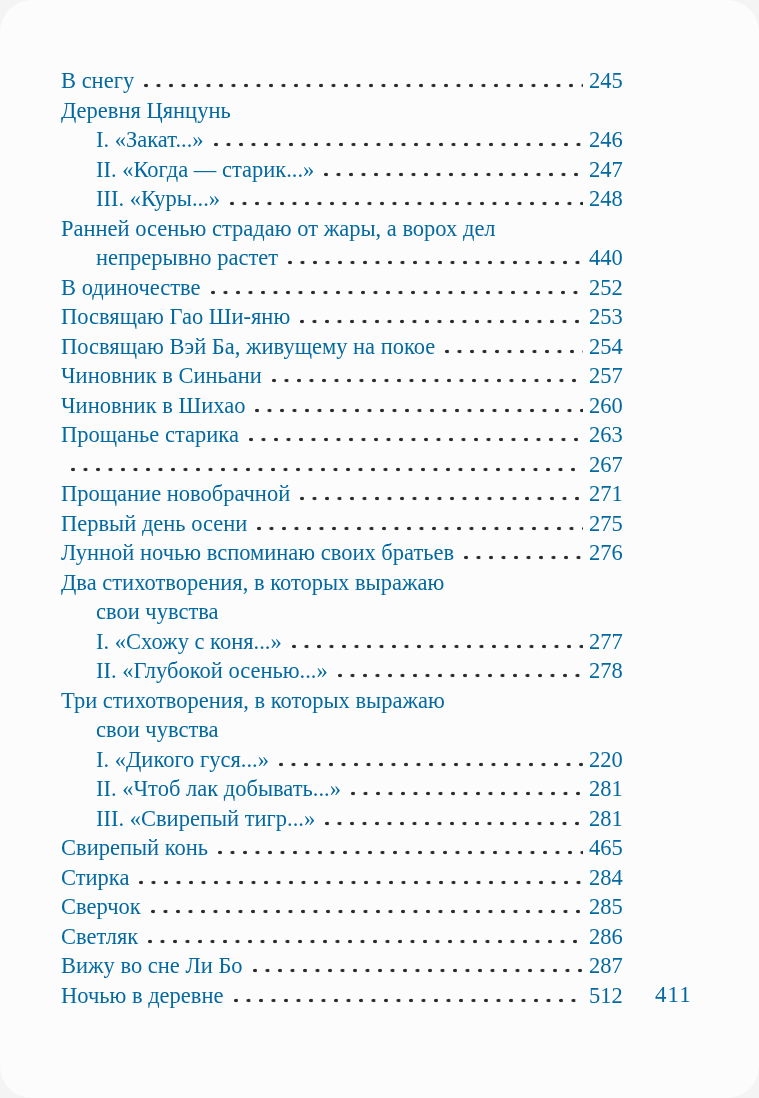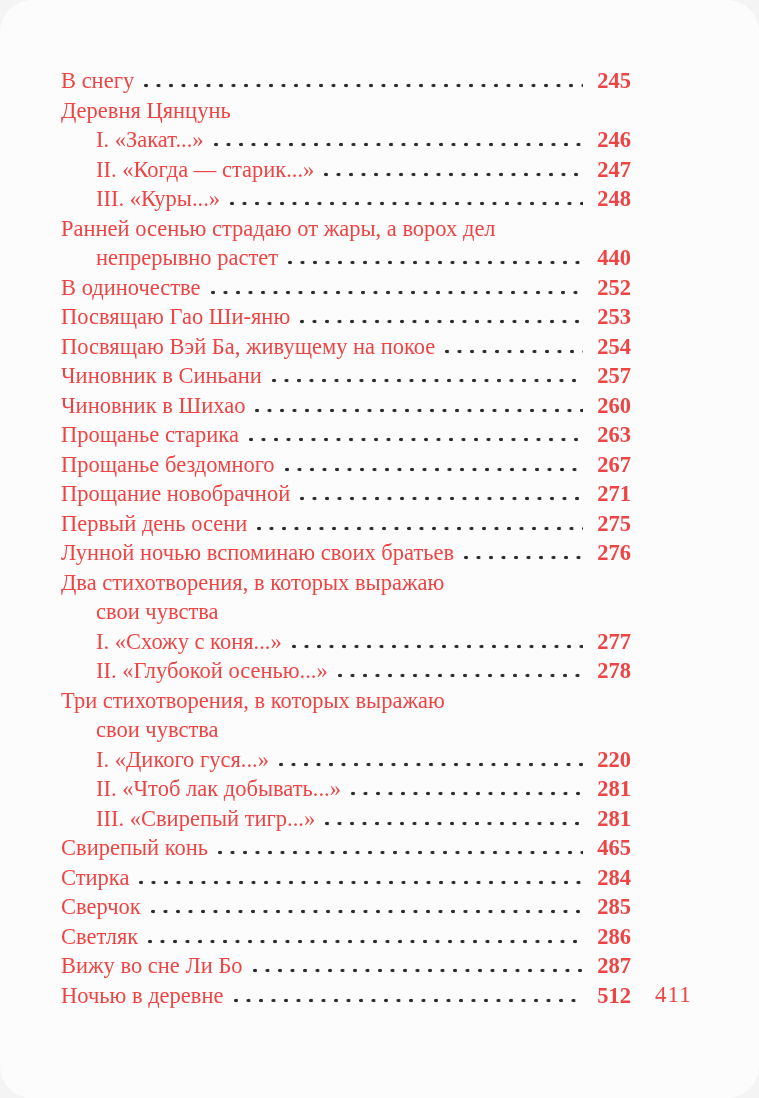--- a/index.html
+++ b/index.html
@@ -10,21 +10,21 @@
     width: 759px;
     height: 1098px;
     background: #f4f4f4;
     font-family: "Liberation Serif", "DejaVu Serif", serif;
   }
   .page {
     position: relative;
     width: 759px;
     height: 1098px;
     background: #fcfcfc;
-    color: #ef4444;
+    color: #0369a1;
     overflow: hidden;
     border-radius: 32px;
   }
   .toc {
     position: absolute;
     left: 61px;
     top: 66px;
     width: 570px;
   }
   .row {
@@ -51,22 +51,21 @@
     background-size: 12.5px 5px;
     background-repeat: repeat-x;
     background-position: left bottom;
   }
   .leader.hidden {
     visibility: hidden;
   }
   .pagenum {
     flex: 0 0 auto;
     min-width: 42px;
-    text-align: right;
-    font-weight: bold;
+    text-align: left;
   }
   .folio {
     position: absolute;
     left: 655px;
     top: 980px;
     width: 60px;
     font-size: 23px;
     line-height: 29.5px;
     font-weight: normal;
     letter-spacing: 1px;
@@ -150,21 +149,20 @@
     <span class="pagenum">260</span>
   </div>
 
   <div class="row">
     <span class="title">Прощанье старика</span>
     <span class="leader"></span>
     <span class="pagenum">263</span>
   </div>
 
   <div class="row">
-    <span class="title">Прощанье бездомного</span>
     <span class="leader"></span>
     <span class="pagenum">267</span>
   </div>
 
   <div class="row">
     <span class="title">Прощание новобрачной</span>
     <span class="leader"></span>
     <span class="pagenum">271</span>
   </div>
 

